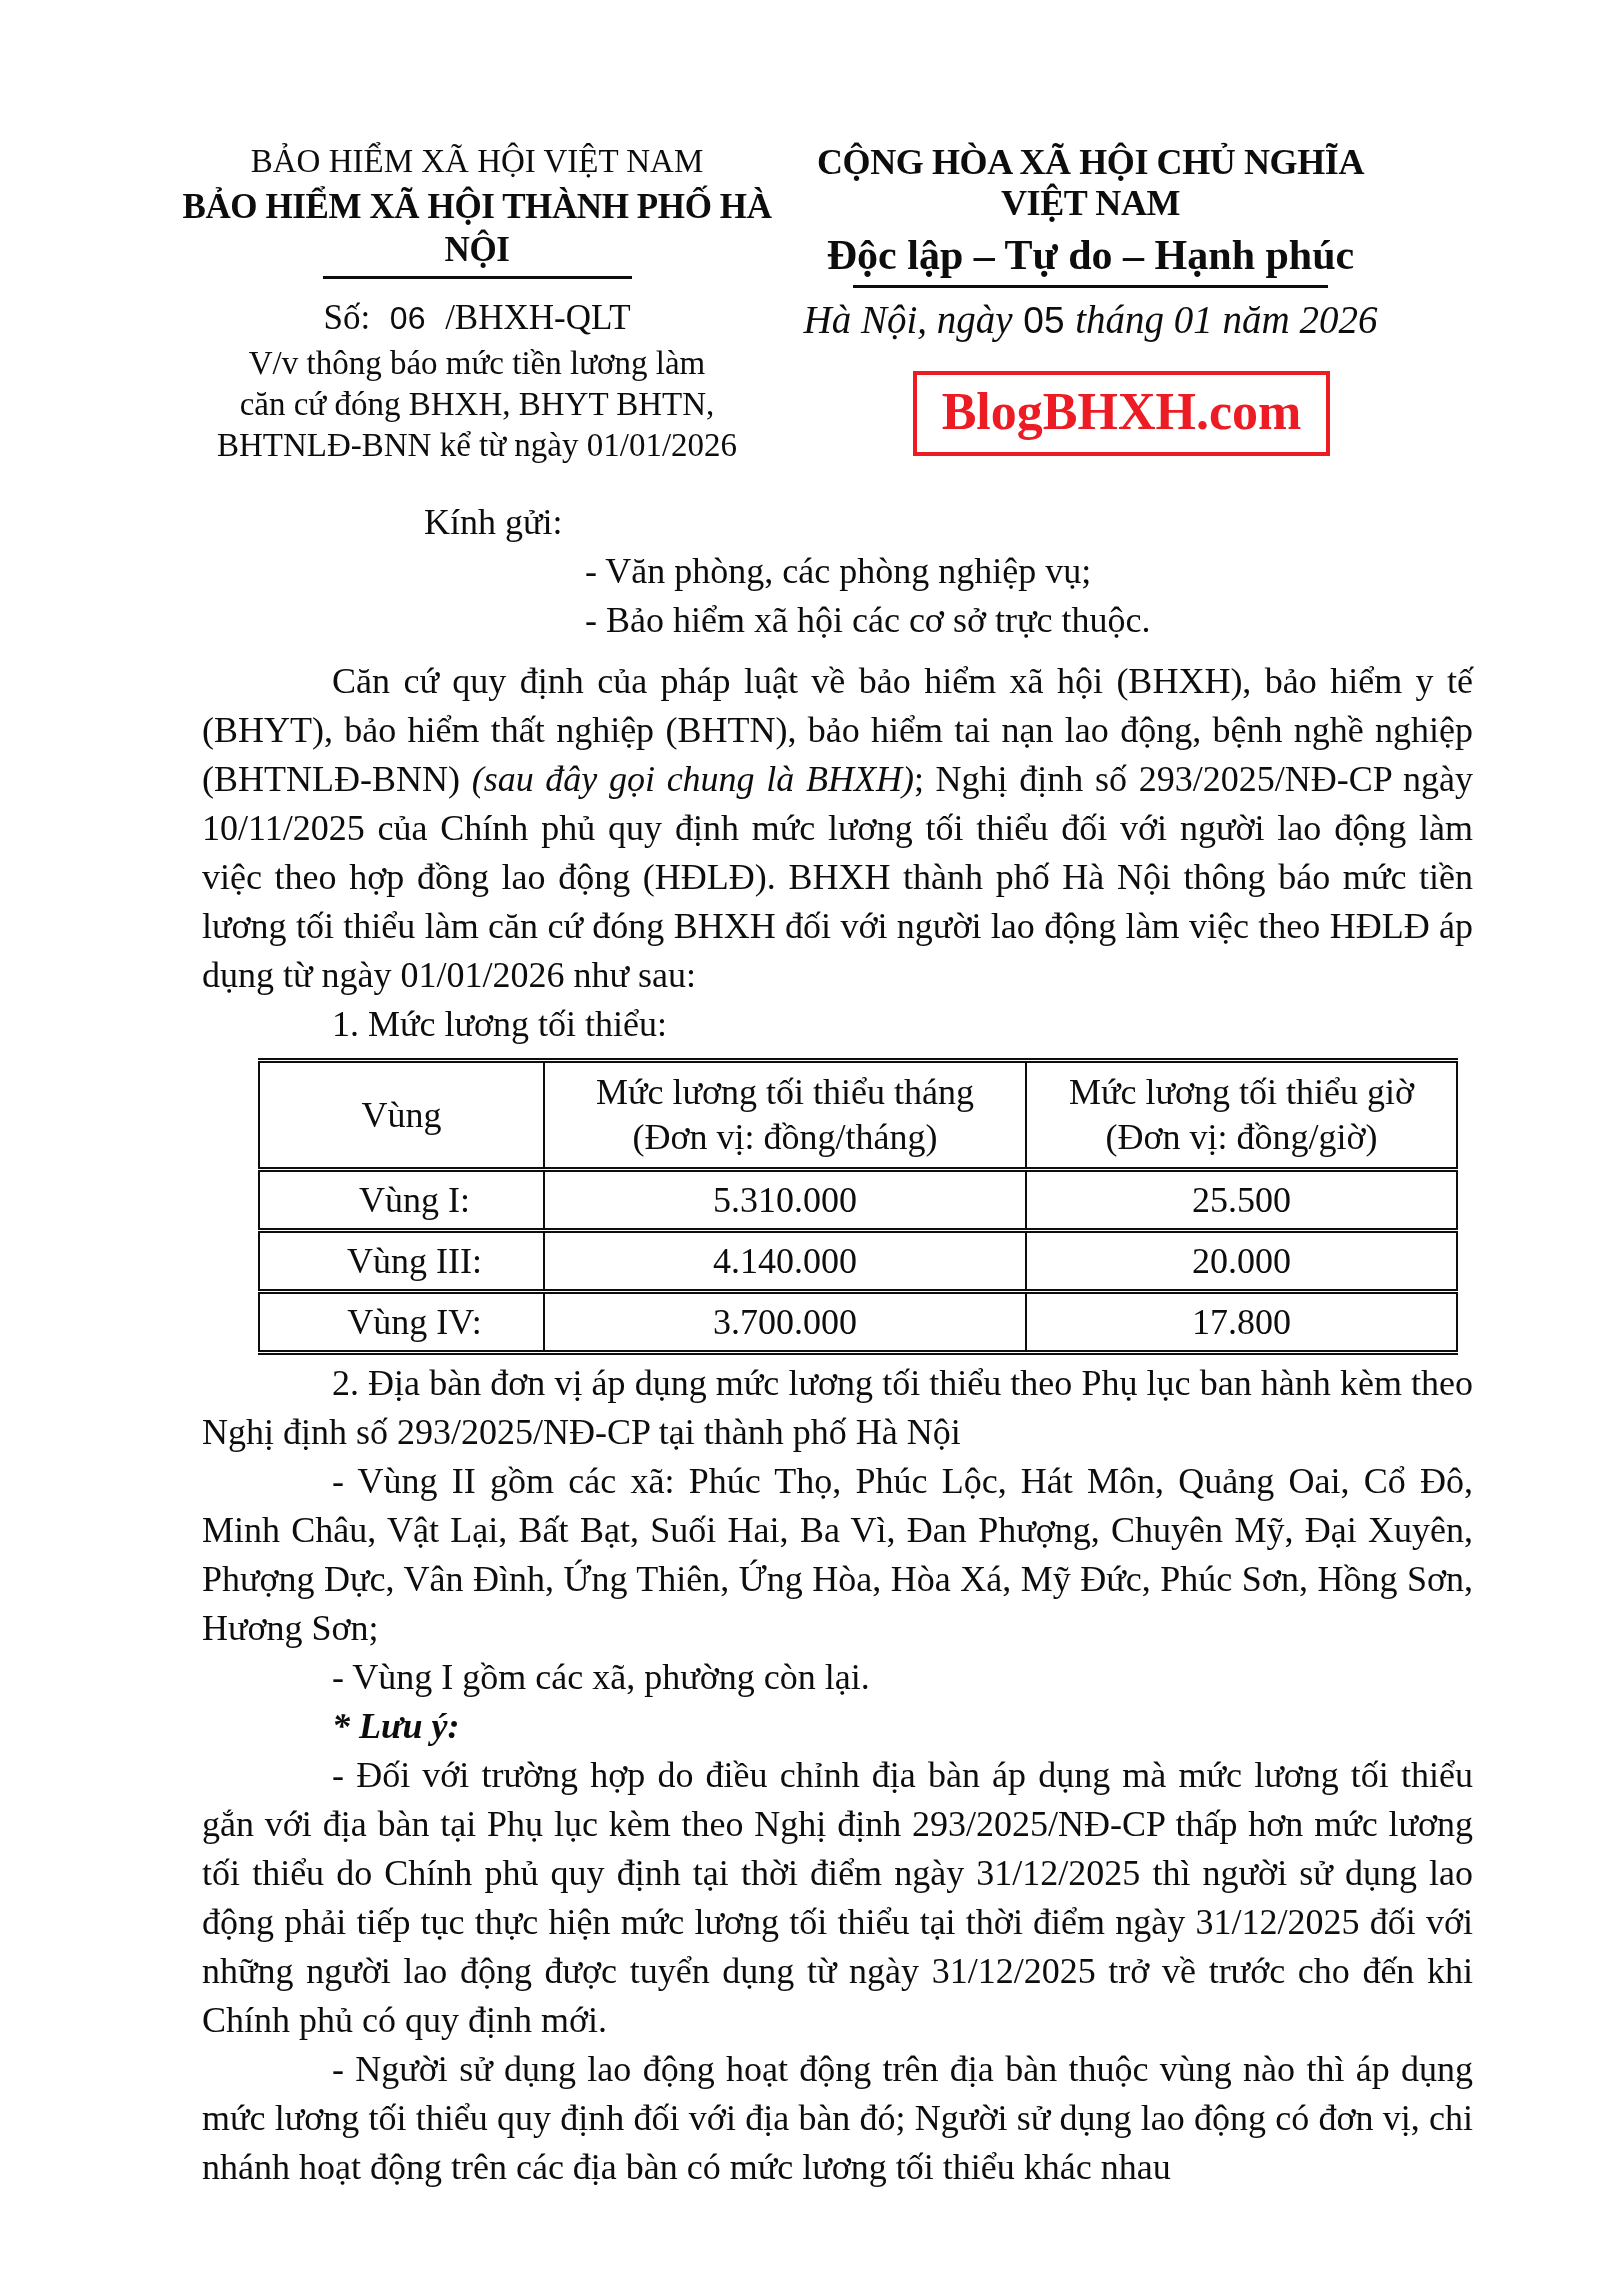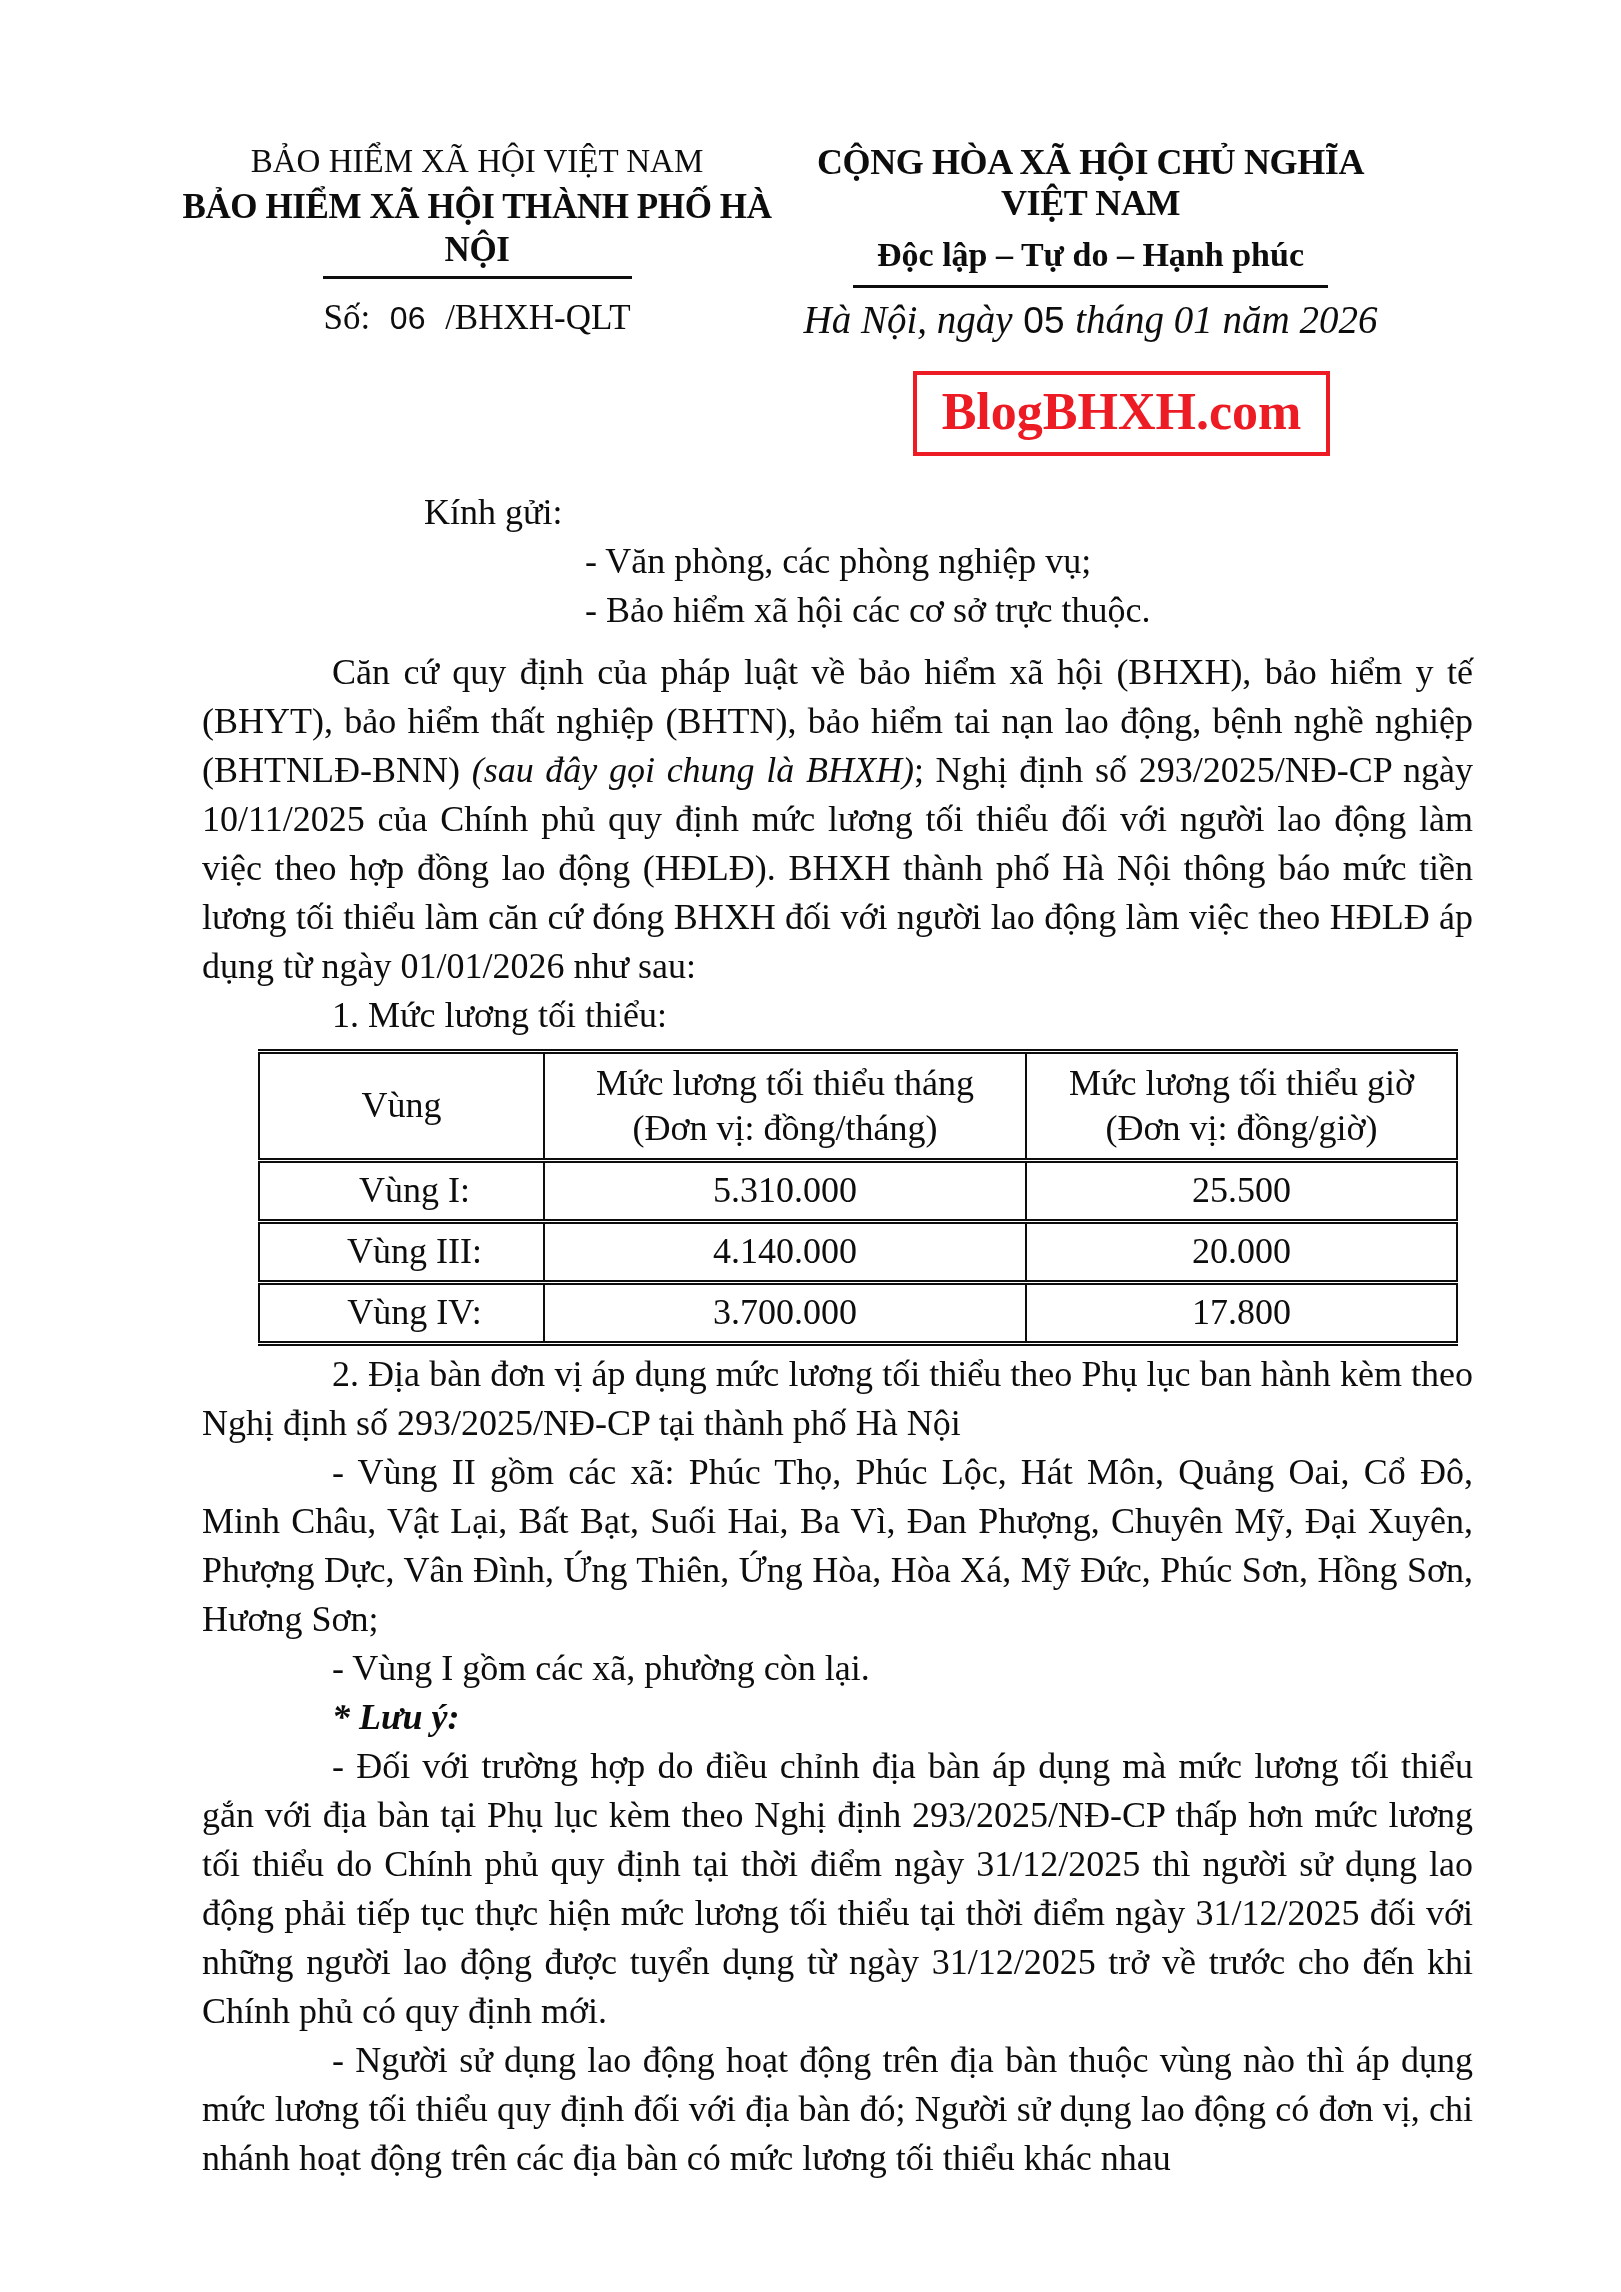--- a/index.html
+++ b/index.html
@@ -19,21 +19,21 @@
   .header-right{width:631px;text-align:center;flex:none;}
   .org-parent{font-size:33px;line-height:39px;}
   .org-name{font-size:35px;line-height:43px;font-weight:bold;margin-top:3.6px;letter-spacing:-0.4px;}
   .rule{height:0;border-top:3.6px solid #0d0d0d;margin:5.4px auto 0;}
   .rule-left{width:309px;}
   .rule-right{width:475px;}
   .doc-no{font-size:35px;line-height:41px;margin-top:18px;}
   .doc-no .filled-num{font-family:Liberation Sans, sans-serif;font-size:32px;margin:0 19.7px;}
   .subject{font-size:33px;line-height:41px;margin-top:3.6px;}
   .country{font-size:36px;line-height:41px;font-weight:bold;letter-spacing:-0.4px;}
-  .motto{font-size:34px;line-height:48px;font-weight:bold;margin-top:7.2px;}
+  .motto{font-size:42px;line-height:48px;font-weight:bold;margin-top:7.2px;}
   .date-line{font-size:39px;line-height:47px;font-style:italic;margin-top:8px;}
   .date-line .filled-num{font-family:"Liberation Sans","DejaVu Sans",sans-serif;font-style:normal;font-size:37px;margin:0 10.7px;}
   .stamp-box{
     display:table;margin:27px auto 0;transform:translateX(31px);
     border:4.5px solid var(--red);padding:9px 25px 12.5px;
   }
   .stamp-text{color:var(--red);font-weight:bold;font-size:52px;line-height:56px;}
   
   .docbody{padding:32px 148px 0 202px;font-size:36px;line-height:49px;}
   .kinh-gui{margin-left:222px;}
@@ -72,20 +72,25 @@
 
 <div class="page">
 
   <div class="header">
 
     <div class="header-left">
       <div class="org-parent">BẢO HIỂM XÃ HỘI VIỆT NAM</div>
       <div class="org-name">BẢO HIỂM XÃ HỘI THÀNH PHỐ HÀ NỘI</div>
       <div class="rule rule-left"></div>
       <div class="doc-no"><span>Số:</span><span class="filled-num">06</span><span>/BHXH-QLT</span></div>
+      <div class="subject">
+        <div>V/v thông báo mức tiền lương làm</div>
+        <div>căn cứ đóng BHXH, BHYT BHTN,</div>
+        <div>BHTNLĐ-BNN kể từ ngày 01/01/2026</div>
+      </div>
     </div>
 
     <div class="header-right">
       <div class="country">CỘNG HÒA XÃ HỘI CHỦ NGHĨA VIỆT NAM</div>
       <div class="motto">Độc lập – Tự do – Hạnh phúc</div>
       <div class="rule rule-right"></div>
       <div class="date-line"><span>Hà Nội, ngày</span><span class="filled-num">05</span><span>tháng 01 năm 2026</span></div>
       <div class="stamp-box">
         <span class="stamp-text">BlogBHXH.com</span>
       </div>

